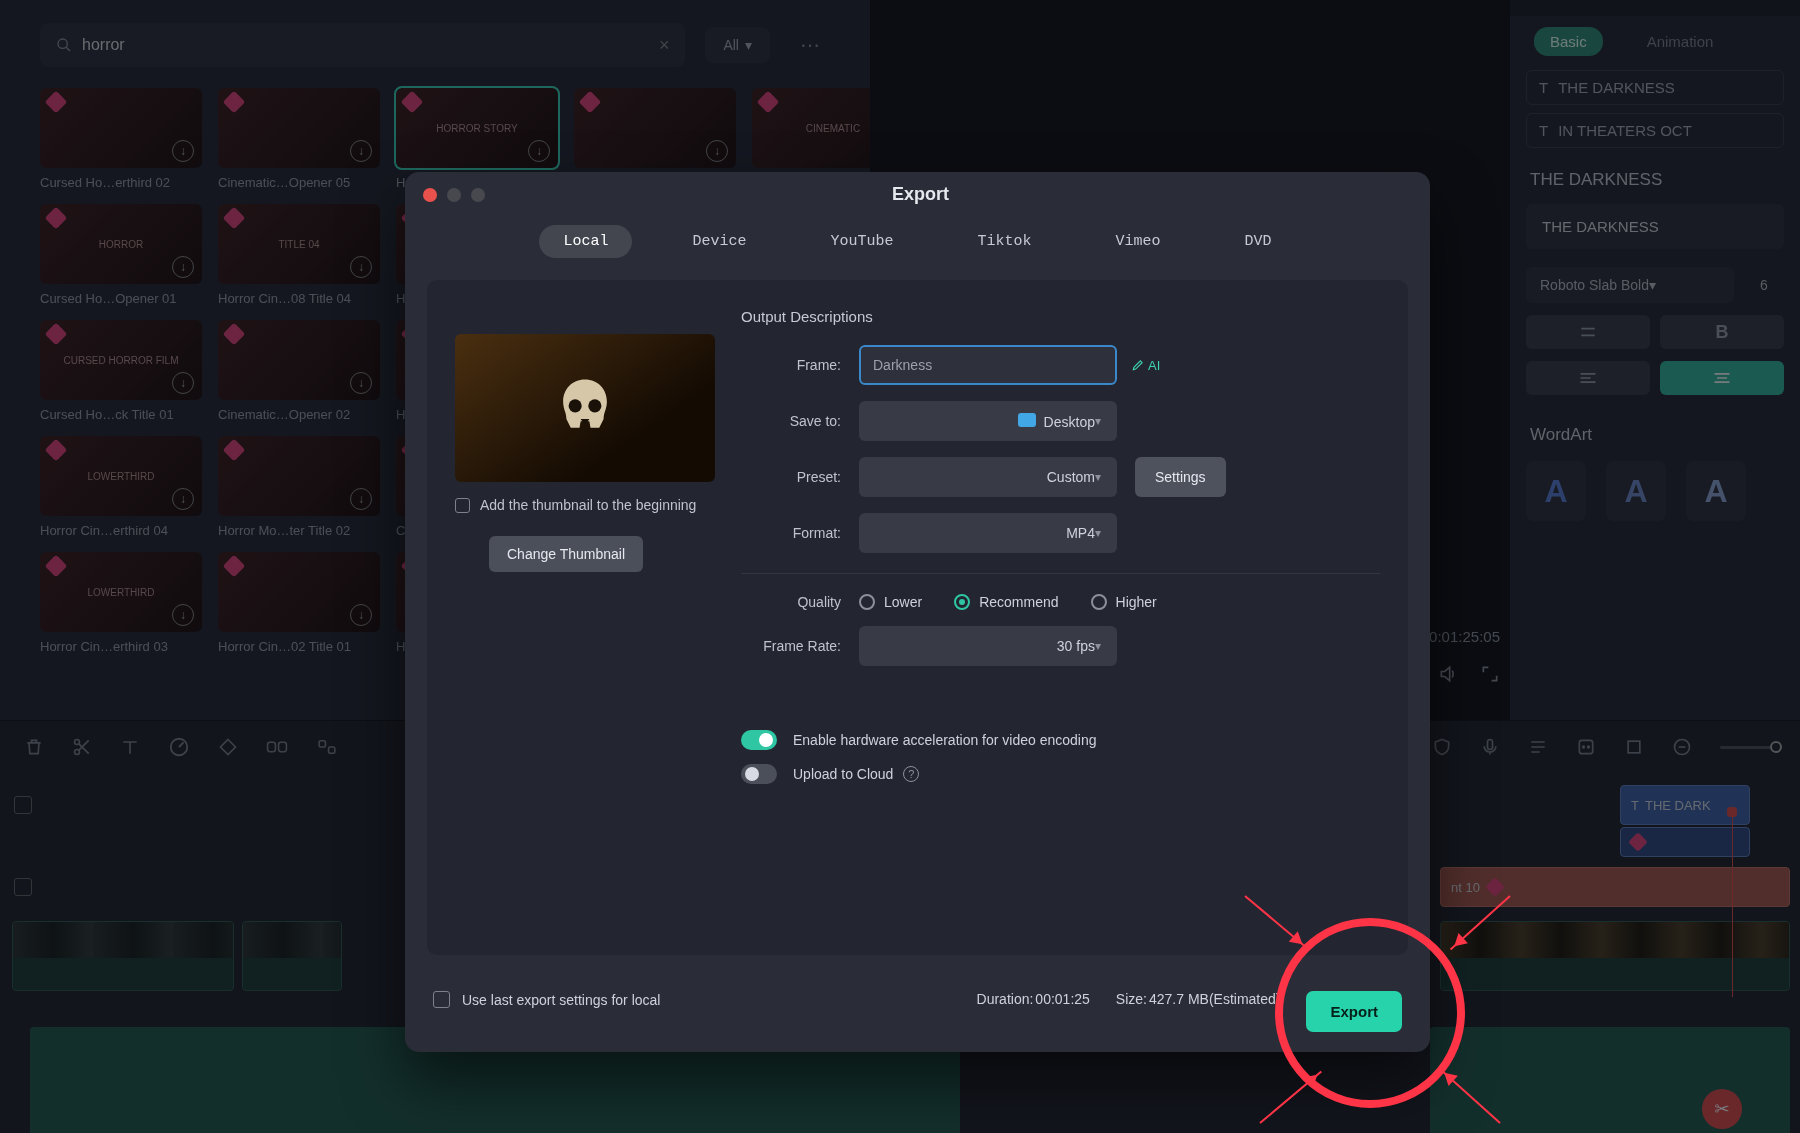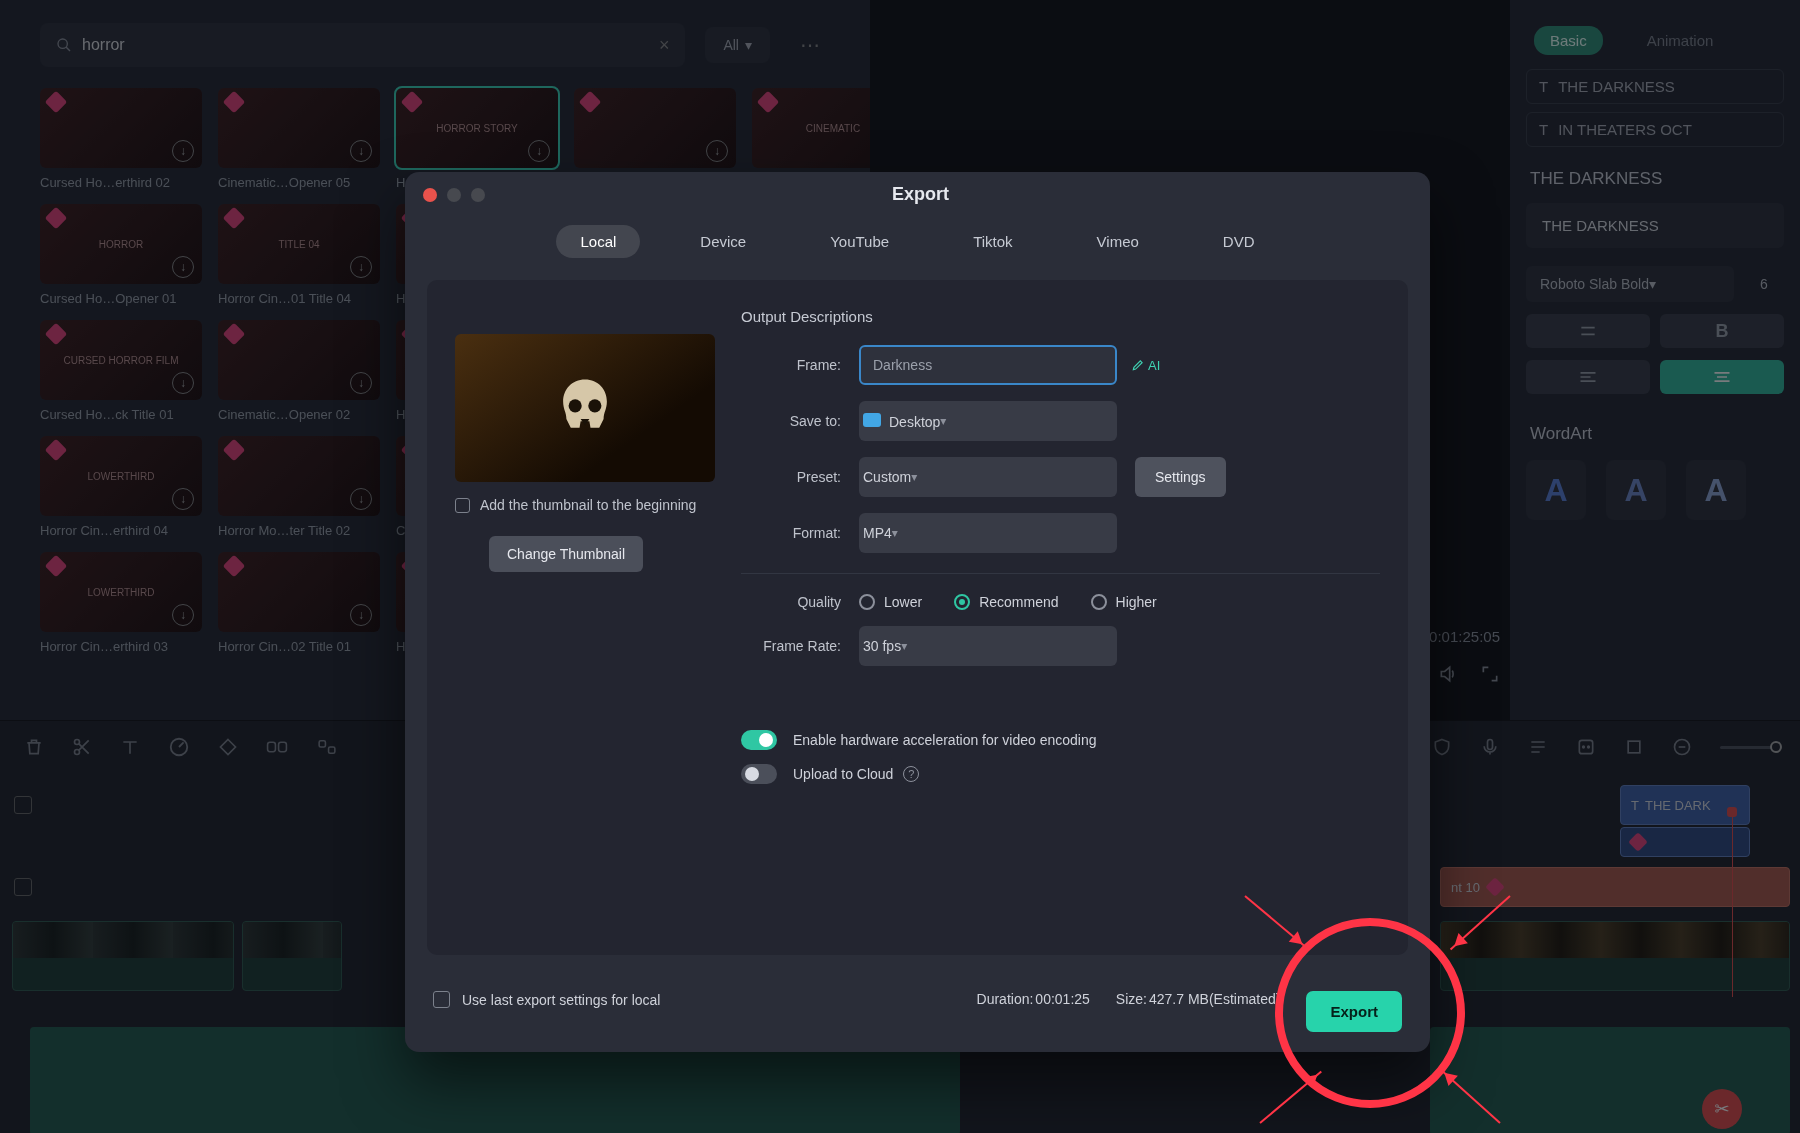--- a/index.html
+++ b/index.html
@@ -69,22 +69,22 @@
 }
 .preview-time {
   position:absolute; right:300px; top:628px; color:#8f94a0; font-size:15px;
 }
 .preview-icons {
   position:absolute; right:300px; top:664px; display:flex; gap:22px; color:#7c818c; font-size:18px;
 }
 
 
 .right-panel {
-  position:absolute; right:0; top:0; width:290px; height:720px;
-  background:#232530; padding:20px 16px;
+  position:absolute; right:0; top:16px; width:290px; height:720px;
+  background:#232530; padding:5px 16px;
 }
 .rp-tabs { display:flex; gap:28px; padding:6px 8px 14px; }
 .rp-tab { font-size:15px; color:#7c818c; padding:6px 16px; border-radius:14px;}
 .rp-tab.active { background:#2e8f77; color:#e7fff8; }
 .rp-textrow {
   display:flex; align-items:center; gap:10px; padding:8px 12px; color:#a8acb6; font-size:15px;
   border:1px solid #363a46; border-radius:6px; margin-bottom:8px;
 }
 .rp-head { margin:22px 4px 14px; font-size:17px; color:#c7cbd4; }
 .rp-editbox {
@@ -164,21 +164,21 @@
   display:flex; flex-direction:column;
 }
 .modal-titlebar {
   display:flex; align-items:center; padding:12px 18px;
 }
 .traffic { display:flex; gap:10px;}
 .tl-dot{ width:14px; height:14px; border-radius:50%;}
 .tl-red{background:#e9524c;} .tl-yel{background:#47494f;} .tl-grn{background:#47494f;}
 .modal-title { flex:1; text-align:center; font-size:18px; color:#e6e8ee; font-weight:600;}
 .modal-tabs {
-  display:flex; justify-content:center; gap:36px; margin-top:8px;
+  display:flex; justify-content:center; gap:36px; margin-top:8px;font-family:Liberation Mono, monospace;
 }
 .mtab { font-size:15px; color:#c6cad3; padding:8px 24px; border-radius:18px;}
 .mtab.active { background:#43464f; color:#fff;}
 .modal-body {
   flex:1; margin:22px; background:#232530; border-radius:10px;
   padding:24px 28px;
   display:flex; flex-direction:column;
 }
 .mb-top { display:flex; gap:26px;}
 .thumb-col { width:260px; }
@@ -200,21 +200,21 @@
 .out-desc { font-size:15px; color:#c6cad3; margin:4px 0 20px 0;}
 .frow { display:flex; align-items:center; margin:16px 0;}
 .flabel { width:118px; text-align:right; padding-right:18px; color:#bfc3cc; font-size:14px;}
 .ftext {
   flex:1; max-width:258px; background:#2e313c; border:2px solid #3a87c9;
   border-radius:6px; height:40px; padding:0 12px; color:#9ba0ab; font-size:14px; outline:none;
 }
 .ai-icon { margin-left:14px; color:#3fd2b2; font-size:13px; display:flex; align-items:center; gap:3px;}
 .fselect {
   width:258px; background:#383b46; border-radius:6px; height:40px;
-  display:flex; align-items:center; padding:0 4px; color:#cfd2da; font-size:14px; justify-content:flex-start;
+  display:flex; align-items:center; padding:0 16px; color:#cfd2da; font-size:14px; justify-content:flex-end;
 }
 .fselect .chev{ color:#8c909b; font-size:12px;}
 .folder-ico{ width:18px; height:14px; background:#42a7e6; border-radius:3px; margin-right:8px; display:inline-block;}
 .settings-btn {
   margin-left:18px; background:#4e525d; border:none; color:#e6e8ee;
   border-radius:6px; height:40px; padding:0 20px; font-size:14px;
 }
 .divider { border-top:1px solid #323642; margin:20px 0;}
 .radiorow { display:flex; align-items:center; gap:32px;}
 .radio { display:flex; align-items:center; gap:9px; color:#cfd2da; font-size:14px;}
@@ -311,21 +311,21 @@
       <div class="tpl">
         <div class="tpl-thumb">CINEMATIC<div class="tpl-gem"></div><div class="tpl-dl"></div></div>
         <div class="tpl-label"></div>
       </div>
       <div class="tpl">
         <div class="tpl-thumb">HORROR<div class="tpl-gem"></div><div class="tpl-dl"></div></div>
         <div class="tpl-label">Cursed Ho…Opener 01</div>
       </div>
       <div class="tpl">
         <div class="tpl-thumb">TITLE 04<div class="tpl-gem"></div><div class="tpl-dl"></div></div>
-        <div class="tpl-label">Horror Cin…01 Title 04</div>
+        <div class="tpl-label">Horror Cin…08 Title 04</div>
       </div>
       <div class="tpl">
         <div class="tpl-thumb">
           <div class="tpl-gem "></div>
           <div class="tpl-dl"></div>
         </div>
         <div class="tpl-label">Horror</div>
       </div>
       <div class="tpl">
         <div class="tpl-thumb">

